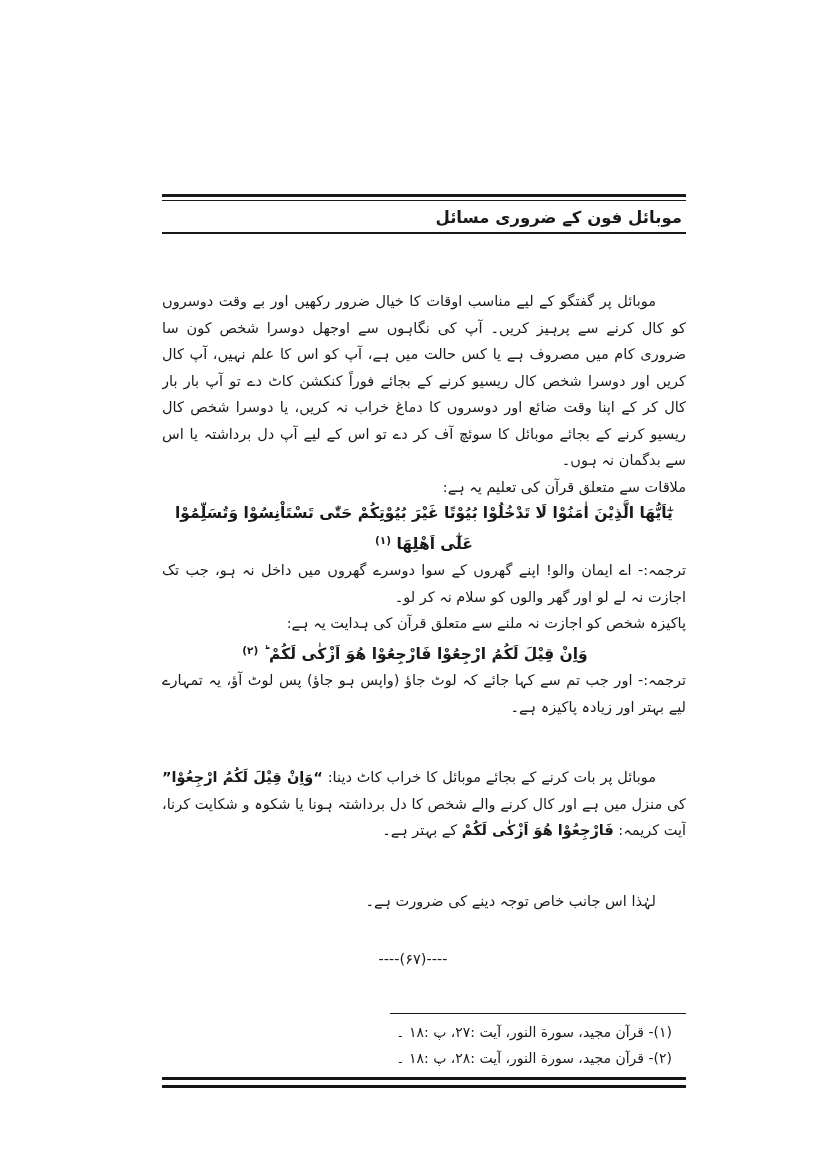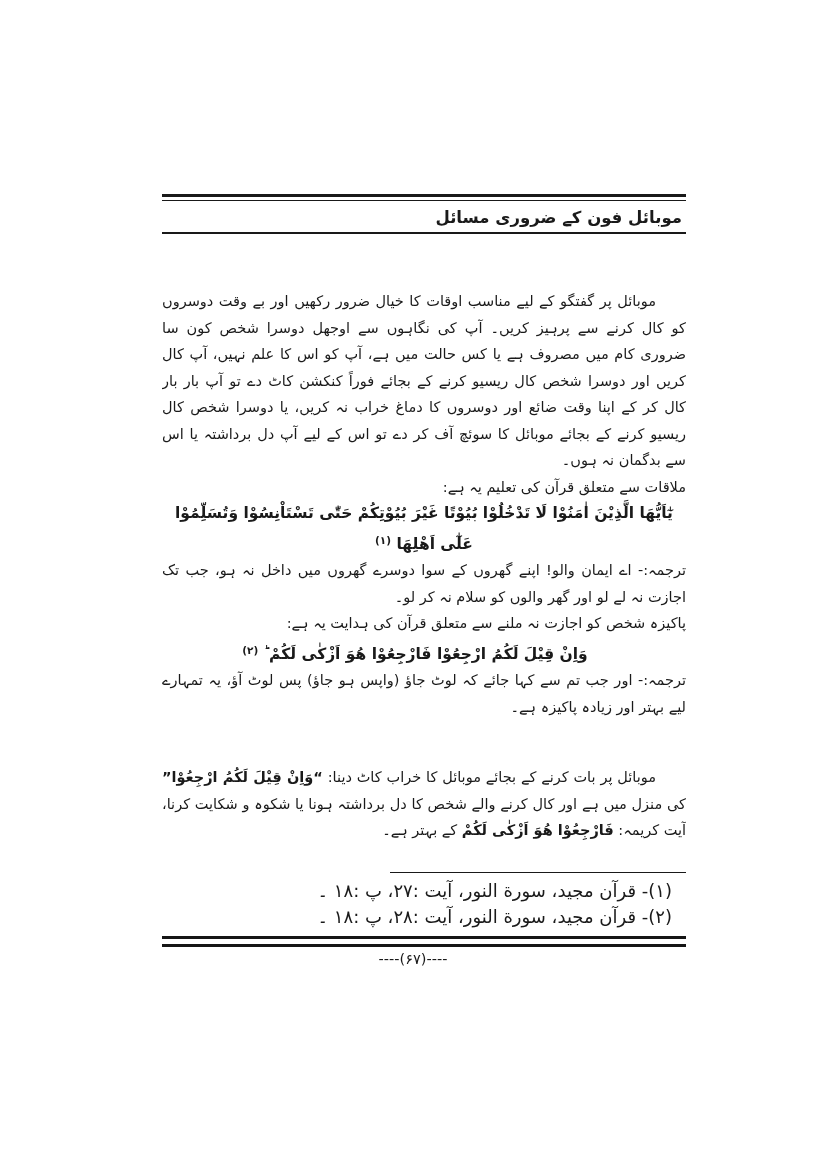--- a/index.html
+++ b/index.html
@@ -12,21 +12,21 @@
     font-family: "DejaVu Sans", sans-serif;
     color: #1a1a1a;
     overflow: hidden;
     margin: 0 auto;
   }
   .frame {
     position: absolute;
     left: 162px;
     top: 194px;
     width: 524px;
-    height: 753px;
+    height: 894px;
     display: flex;
     flex-direction: column;
     direction: rtl;
   }
   .rule-top {
     height: 7px;
     border-top: 3px solid #191919;
     border-bottom: 1.4px solid #191919;
     flex: 0 0 auto;
   }
@@ -67,21 +67,21 @@
   .footnotes {
     flex: 0 0 auto;
     padding-top: 6px;
   }
   .fn-sep {
     width: 296px;
     border-top: 1.8px solid #191919;
     margin-bottom: 5px;
   }
   .fn-line {
-    font-size: 18px;
+    font-size: 14px;
     line-height: 26px;
     text-align: right;
     padding-right: 14px;
   }
   .rule-bottom {
     flex: 0 0 auto;
     height: 11px;
     border-top: 3px solid #151515;
     border-bottom: 3px solid #151515;
     margin-top: 6px;

